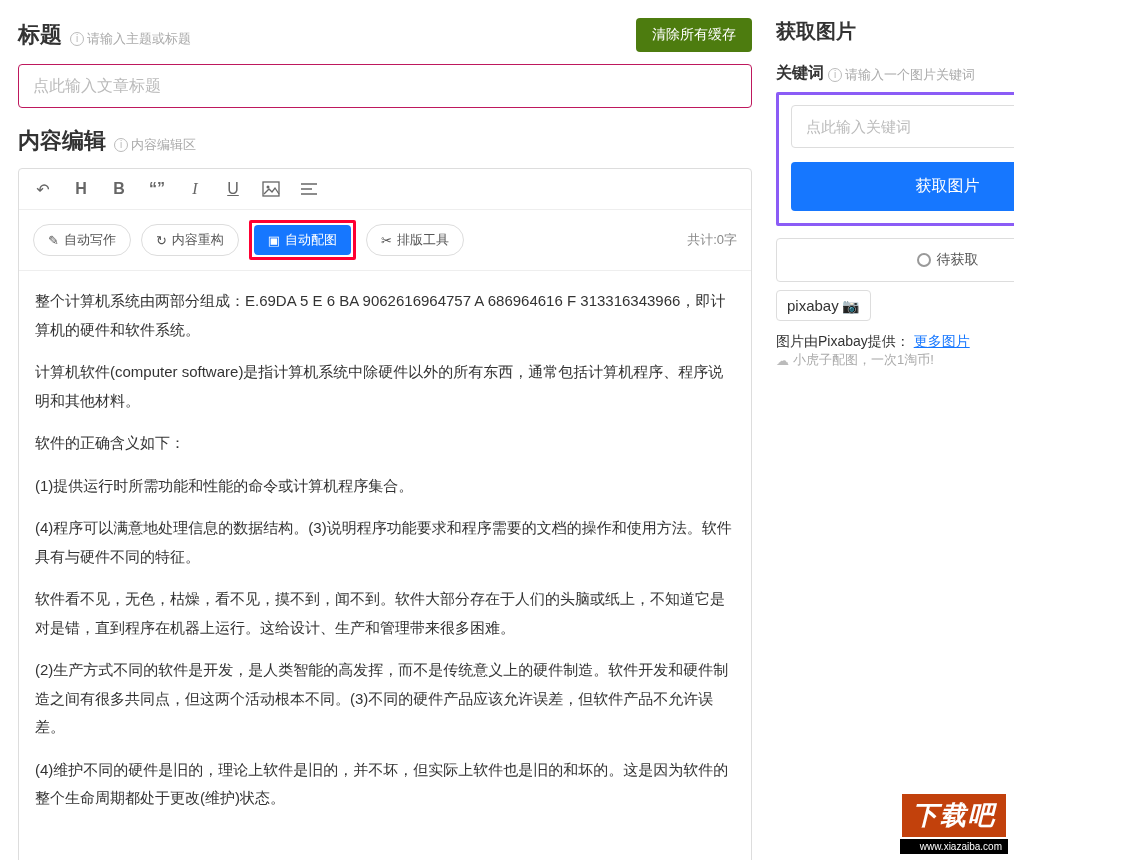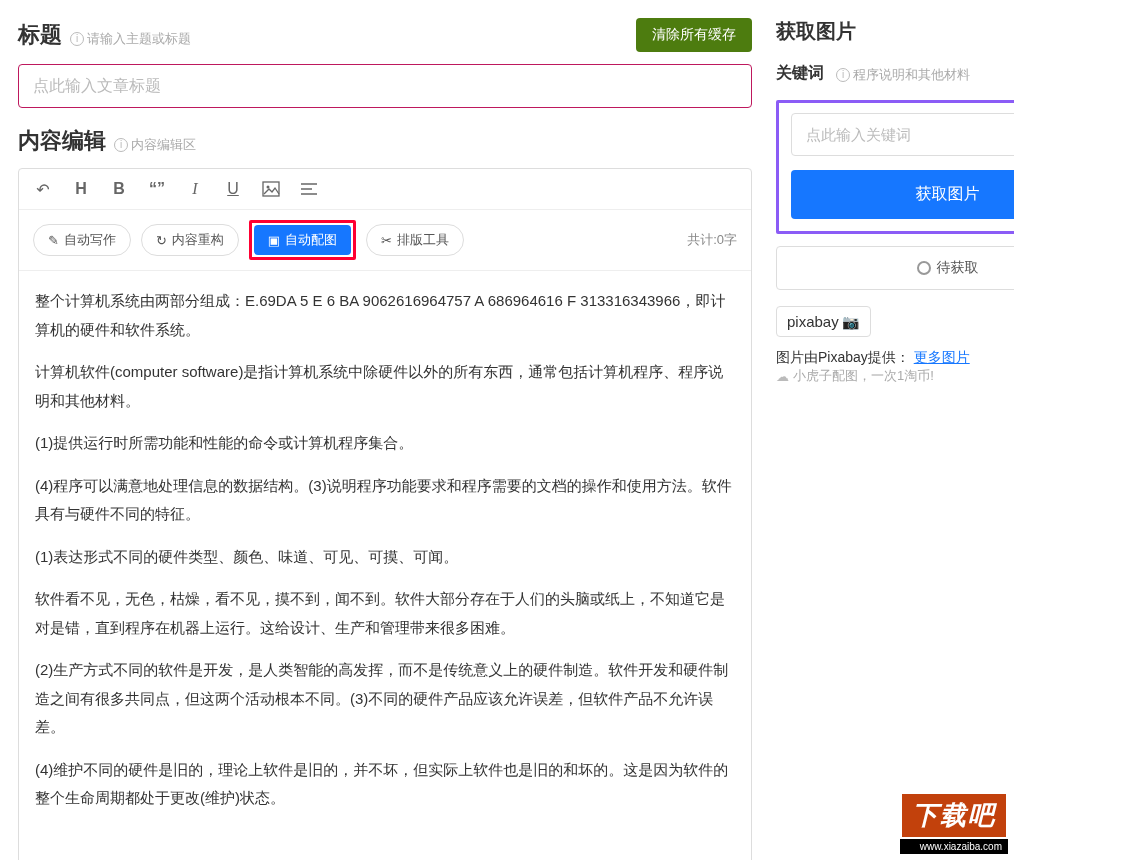--- a/index.html
+++ b/index.html
@@ -28,27 +28,27 @@
 .pill-btn { border:1px solid #ddd; background:#fff; border-radius:16px; padding:6px 14px; font-size:13px; color:#555; display:flex; align-items:center; gap:5px; cursor:pointer; }
 .pill-btn-active { border:none; background:#1677ff; color:#fff; border-radius:4px; padding:6px 14px; font-size:13px; display:flex; align-items:center; gap:5px; cursor:pointer; }
 .btn-icon { font-size:13px; }
 .highlight-red { border:3px solid #f03; border-radius:2px; padding:2px; }
 .count-text { margin-left:auto; font-size:13px; color:#888; }
 
 .editor-body { padding:16px 16px 60px 16px; font-size:15px; color:#333; line-height:1.9; }
 .editor-body p { margin-bottom:14px; }
 
 .right-title { font-size:20px; font-weight:bold; margin-bottom:18px; }
-.keyword-header { display:flex; align-items:baseline; gap:12px; margin-bottom:16px; }
+.keyword-header { display:flex; align-items:baseline; gap:4px; margin-bottom:8px; }
 .keyword-label { font-size:16px; font-weight:bold; }
 .right-highlight-box { border:3px solid #8b5cf6; border-radius:2px; padding:10px 12px 12px 12px; margin-bottom:12px; }
 .keyword-input { width:100%; border:1px solid #ddd; border-radius:4px; padding:12px 14px; font-size:15px; margin-bottom:14px; }
 .keyword-input::placeholder { color:#bbb; }
 
-.pending-box { border:1px solid #ddd; border-radius:4px; padding:12px; text-align:center; color:#555; margin-bottom:16px; display:flex; align-items:center; justify-content:center; gap:6px; }
+.pending-box { border:1px solid #ddd; border-radius:4px; padding:12px; text-align:center; color:#555; margin-bottom:8px; display:flex; align-items:center; justify-content:center; gap:6px; }
 .circle-icon { width:14px; height:14px; border:2px solid #999; border-radius:50%; display:inline-block; }
 
 .pixabay-badge { display:inline-flex; align-items:center; border:1px solid #ddd; border-radius:4px; padding:6px 10px; font-size:15px; gap:4px; margin-bottom:12px; }
 .cam-icon { font-size:14px; }
 .attribution { font-size:14px; color:#333; }
 .attribution a { color:#1677ff; text-decoration:underline; }
 .footer-note { font-size:13px; color:#aaa; display:flex; align-items:center; gap:4px; }
 .cloud-icon { font-size:13px; color:#bbb; }
 
 .watermark { position:absolute; right:6px; bottom:6px; }
@@ -127,39 +127,39 @@
           <button class="pill-btn">
             <span class="btn-icon">✂</span>
             <span>排版工具</span>
           </button>
           <span class="count-text">共计:0字</span>
         </div>
 
         <div class="editor-body">
           <p>整个计算机系统由两部分组成：E.69DA 5 E 6 BA 9062616964757 A 686964616 F 313316343966，即计算机的硬件和软件系统。</p>
           <p>计算机软件(computer software)是指计算机系统中除硬件以外的所有东西，通常包括计算机程序、程序说明和其他材料。</p>
+          <p>软件的正确含义如下：</p>
           <p>(1)提供运行时所需功能和性能的命令或计算机程序集合。</p>
           <p>(4)程序可以满意地处理信息的数据结构。(3)说明程序功能要求和程序需要的文档的操作和使用方法。软件具有与硬件不同的特征。</p>
-          <p>(1)表达形式不同的硬件类型、颜色、味道、可见、可摸、可闻。</p>
           <p>软件看不见，无色，枯燥，看不见，摸不到，闻不到。软件大部分存在于人们的头脑或纸上，不知道它是对是错，直到程序在机器上运行。这给设计、生产和管理带来很多困难。</p>
           <p>(2)生产方式不同的软件是开发，是人类智能的高发挥，而不是传统意义上的硬件制造。软件开发和硬件制造之间有很多共同点，但这两个活动根本不同。(3)不同的硬件产品应该允许误差，但软件产品不允许误差。</p>
           <p>(4)维护不同的硬件是旧的，理论上软件是旧的，并不坏，但实际上软件也是旧的和坏的。这是因为软件的整个生命周期都处于更改(维护)状态。</p>
         </div>
       </div>
     </div>
   </div>
 
   <div class="right-panel">
     <div class="right-title">获取图片</div>
 
     <div class="keyword-header">
       <span class="keyword-label">关键词</span>
       <span class="hint-text">
         <span class="hint-icon">i</span>
-        <span>程序说明和其他材料</span>
+        <span>请输入一个图片关键词</span>
       </span>
     </div>
 
     <div class="right-highlight-box">
       <input class="keyword-input" placeholder="点此输入关键词" style="">
       <button class="btn-primary-lg">获取图片</button>
     </div>
 
     <div class="pending-box">
       <span class="circle-icon"></span>

